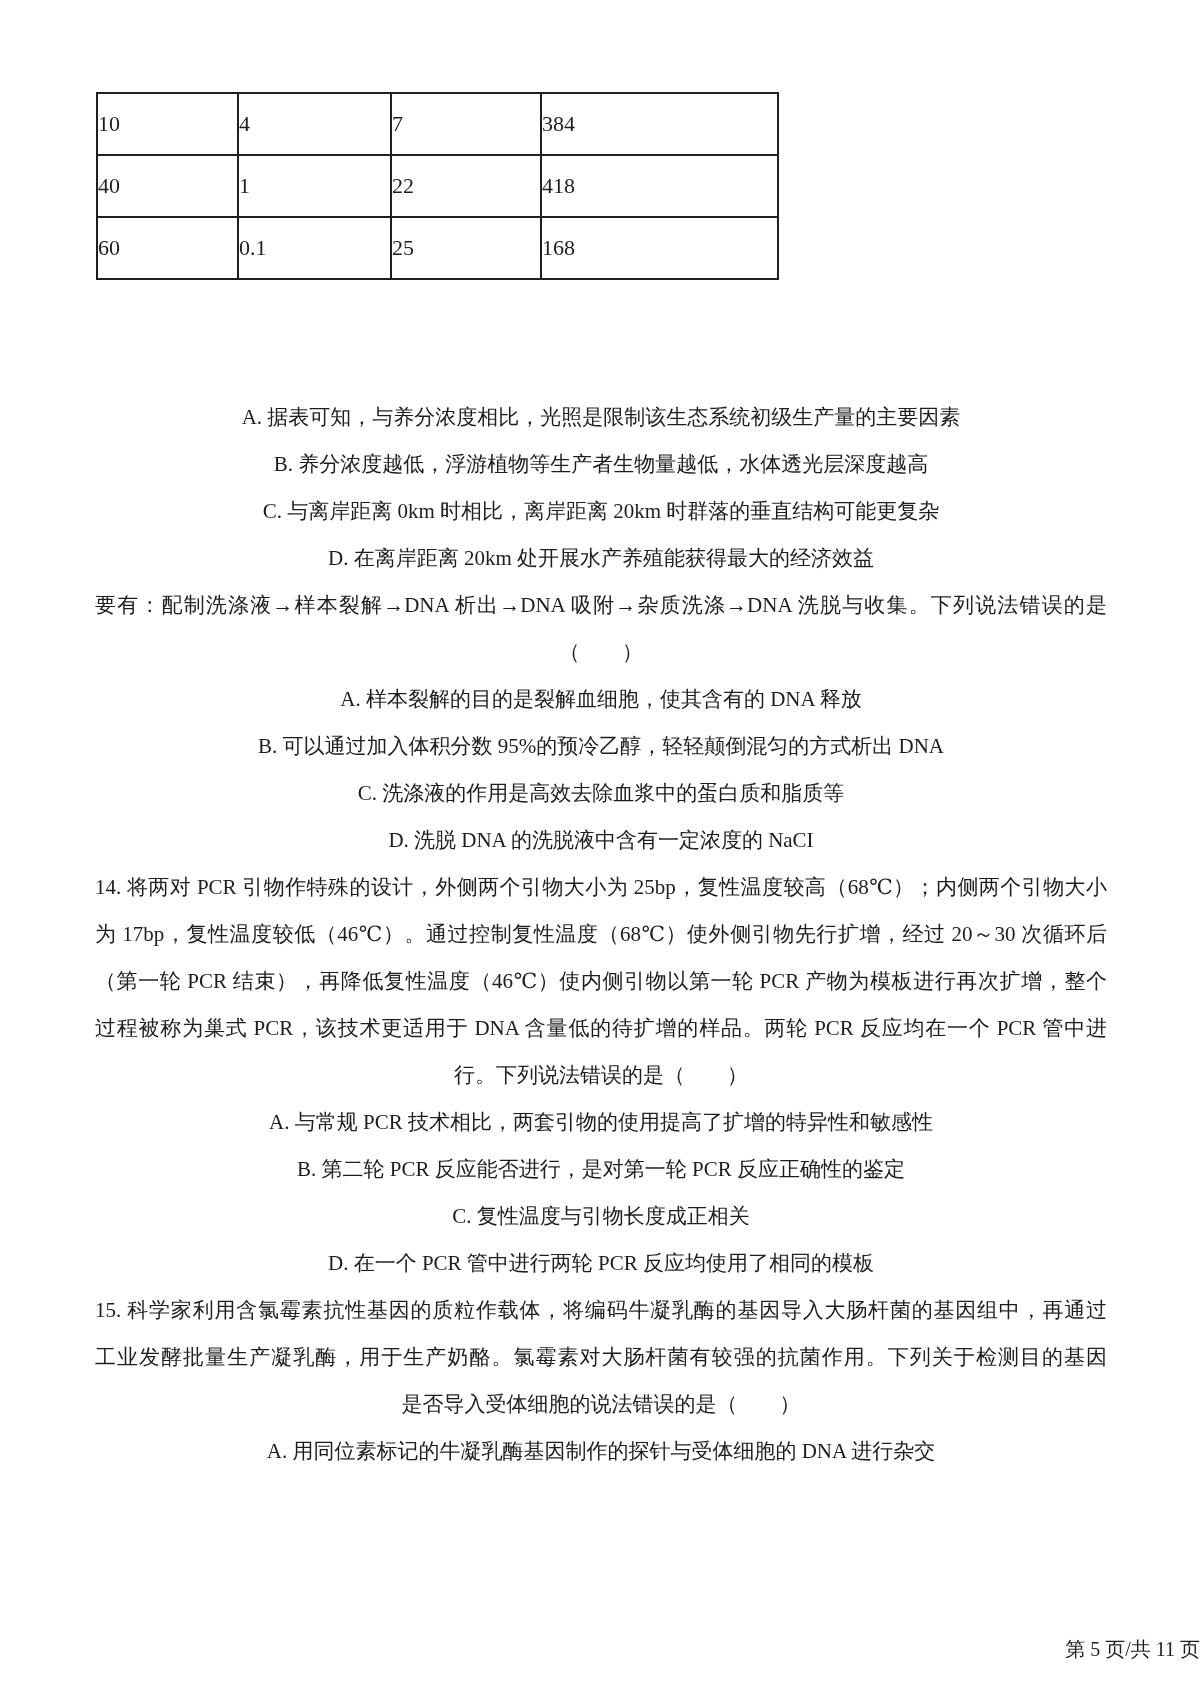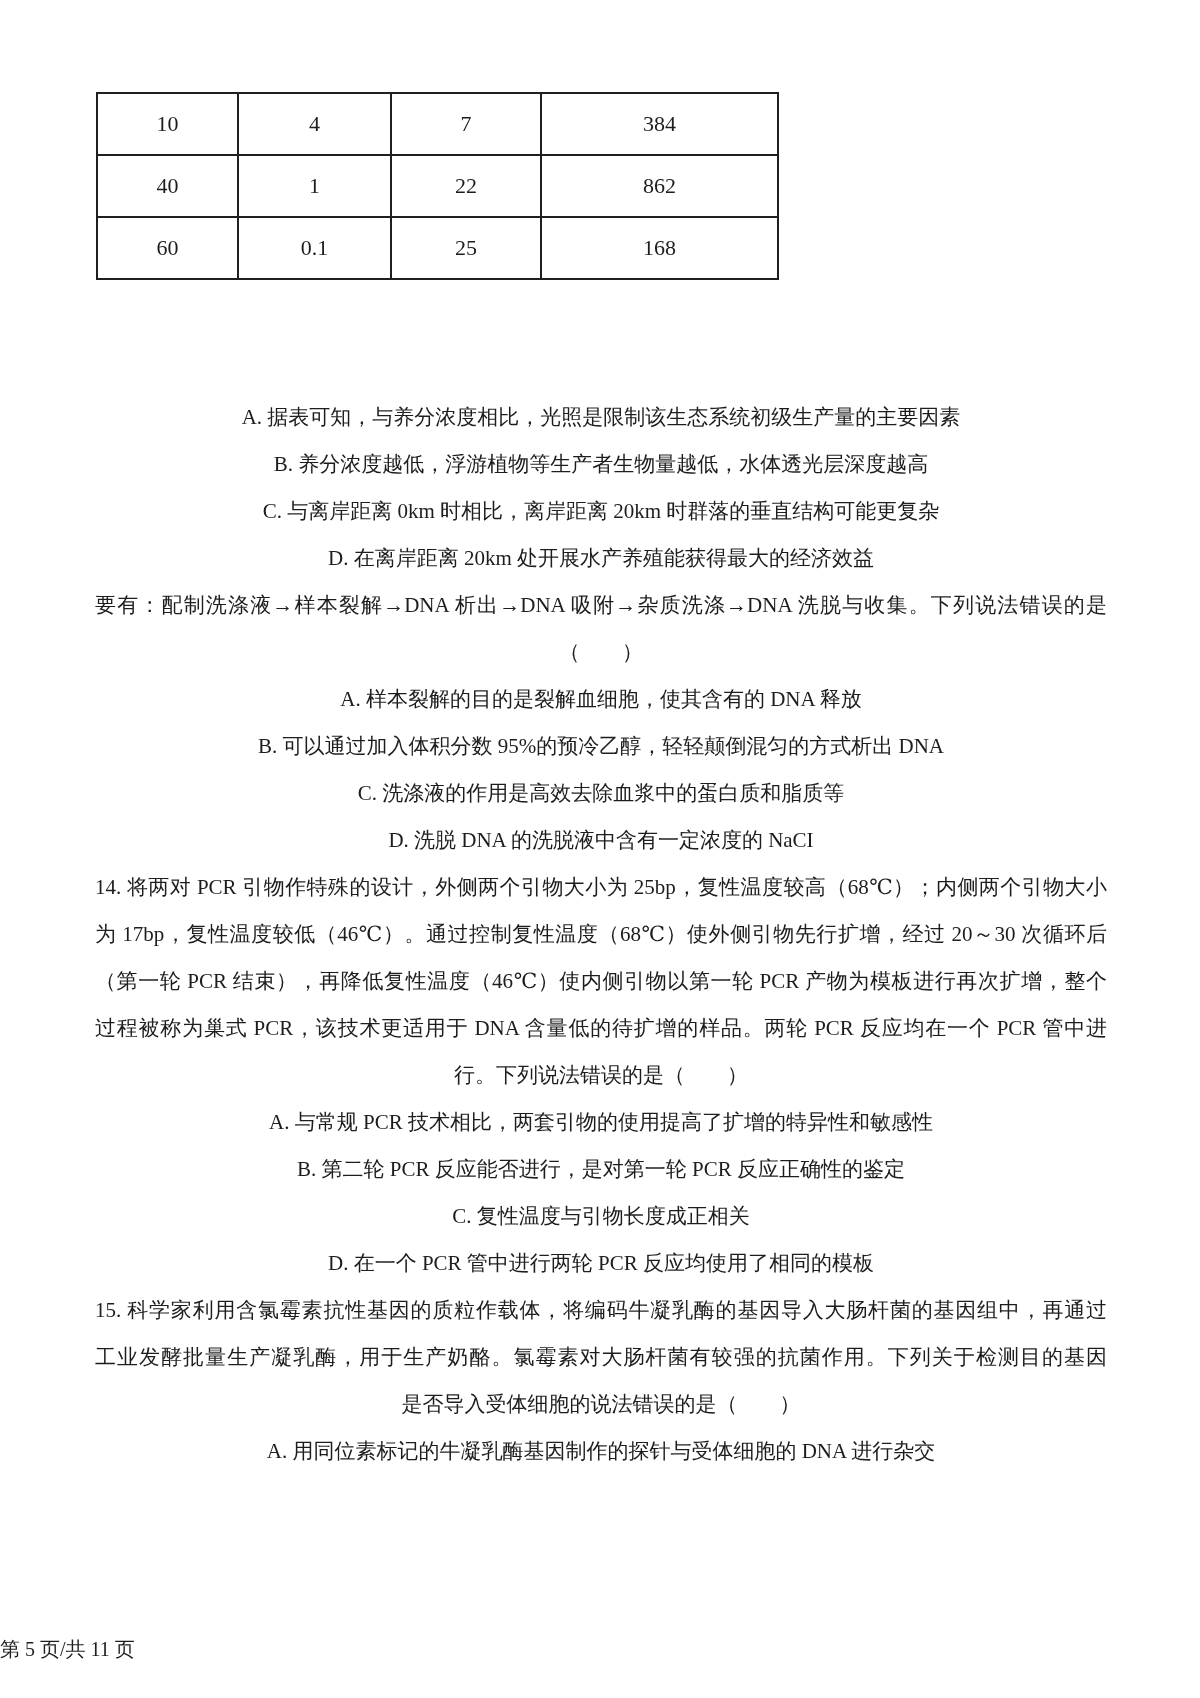--- a/index.html
+++ b/index.html
@@ -19,21 +19,20 @@
   table.doc-table {
     position: absolute;
     left: 96px;
     top: 92px;
     border-collapse: collapse;
     table-layout: fixed;
   }
   table.doc-table td {
     border: 2px solid #1f1f1f;
     height: 60px;
-    text-align: center;
     vertical-align: middle;
     font-size: 22px;
     padding: 0;
   }
   .col-1 { width: 141px; }
   .col-2 { width: 153px; }
   .col-3 { width: 150px; }
   .col-4 { width: 237px; }
   .content {
     position: absolute;
@@ -51,21 +50,21 @@
   .line.fill {
     white-space: normal;
     text-align: justify;
     text-align-last: justify;
   }
   .footer {
     position: absolute;
     left: 0;
     top: 1634px;
     width: 1200px;
-    text-align: left;
+    text-align: right;
     font-size: 20px;
     line-height: 30px;
   }
 </style>
 </head>
 <body>
 
 <div class="page">
 
   <table class="doc-table">
@@ -79,21 +78,21 @@
       <tr>
         <td>10</td>
         <td>4</td>
         <td>7</td>
         <td>384</td>
       </tr>
       <tr>
         <td>40</td>
         <td>1</td>
         <td>22</td>
-        <td>862</td>
+        <td>418</td>
       </tr>
       <tr>
         <td>60</td>
         <td>0.1</td>
         <td>25</td>
         <td>168</td>
       </tr>
     </tbody>
   </table>
 

